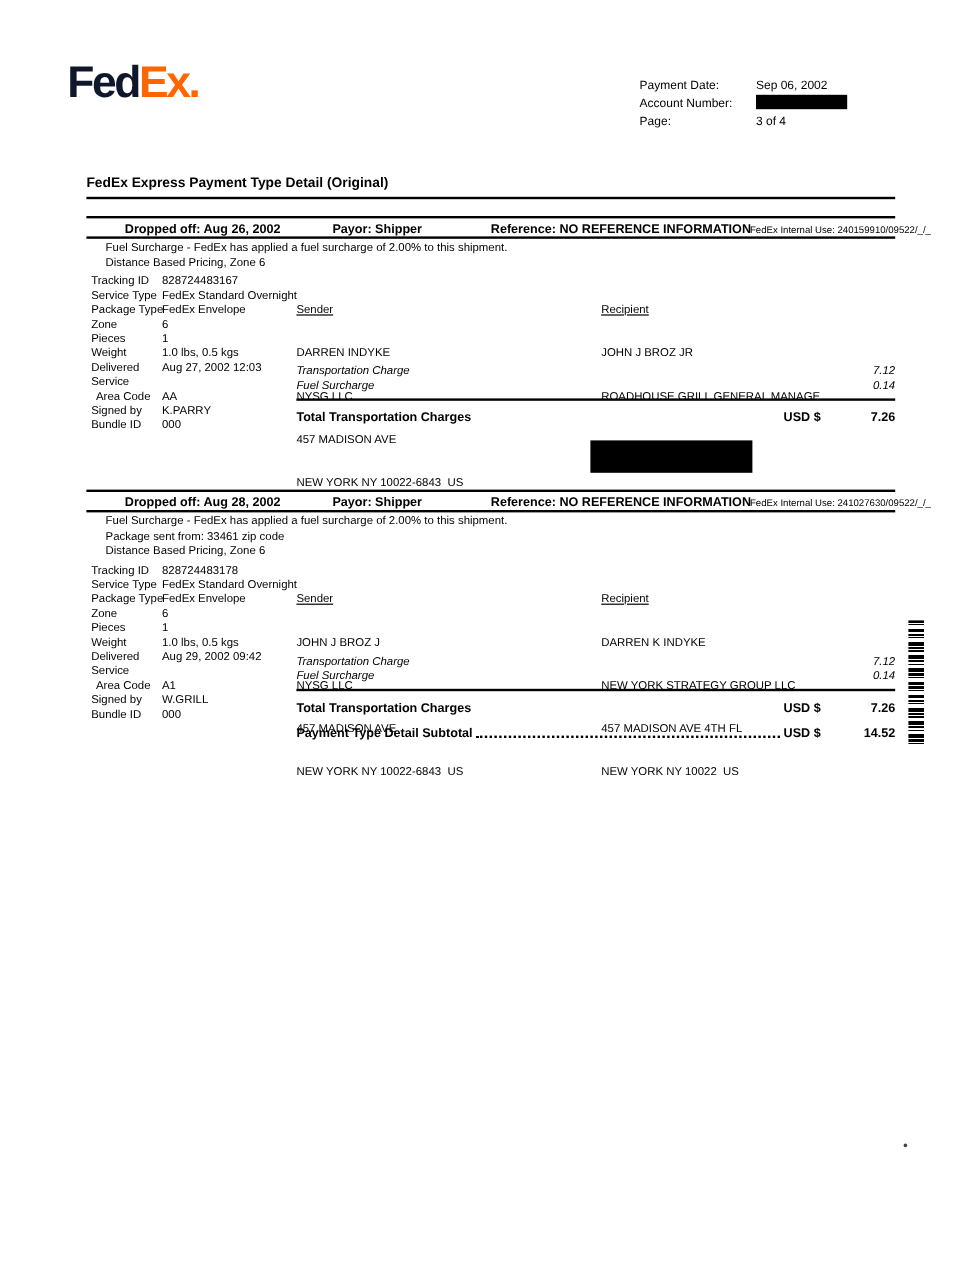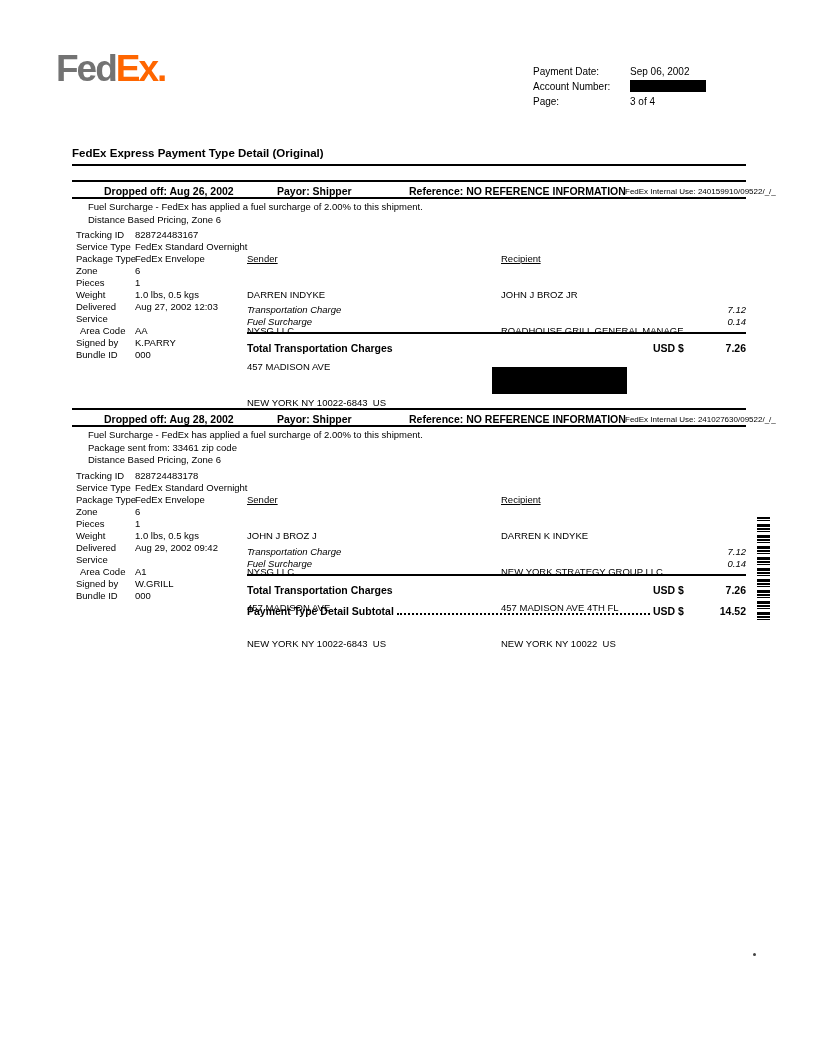--- a/index.html
+++ b/index.html
@@ -4,21 +4,21 @@
 <style>
   * { margin:0; padding:0; box-sizing:border-box; }
   html,body { background:#fff; }
   .page{
     position:relative; width:816px; height:1056px; background:#fff;
     font-family:"Liberation Sans","DejaVu Sans",sans-serif; color:#000; overflow:hidden;
   }
 
   
   .logo{position:absolute; left:56px; top:48px; font-size:37px; font-weight:bold; letter-spacing:-2px;}
-  .logo-fed{color:#737373;}
+  .logo-fed{color:#0f172a;}
   .logo-ex{color:#ff6600;}
   .logo-period{color:#ff6600; letter-spacing:0;}
 
   
   .inv-info{position:absolute; left:533px; top:64px; width:230px; font-size:10px;}
   .inv-row{height:15px; line-height:15px; white-space:nowrap;}
   .inv-num{font-size:11px; font-weight:bold; height:17px; line-height:17px;}
   .inv-label{display:inline-block; width:97px;}
   .redact-account{display:inline-block; width:76px; height:12px; background:#000; vertical-align:-2px;}
 

